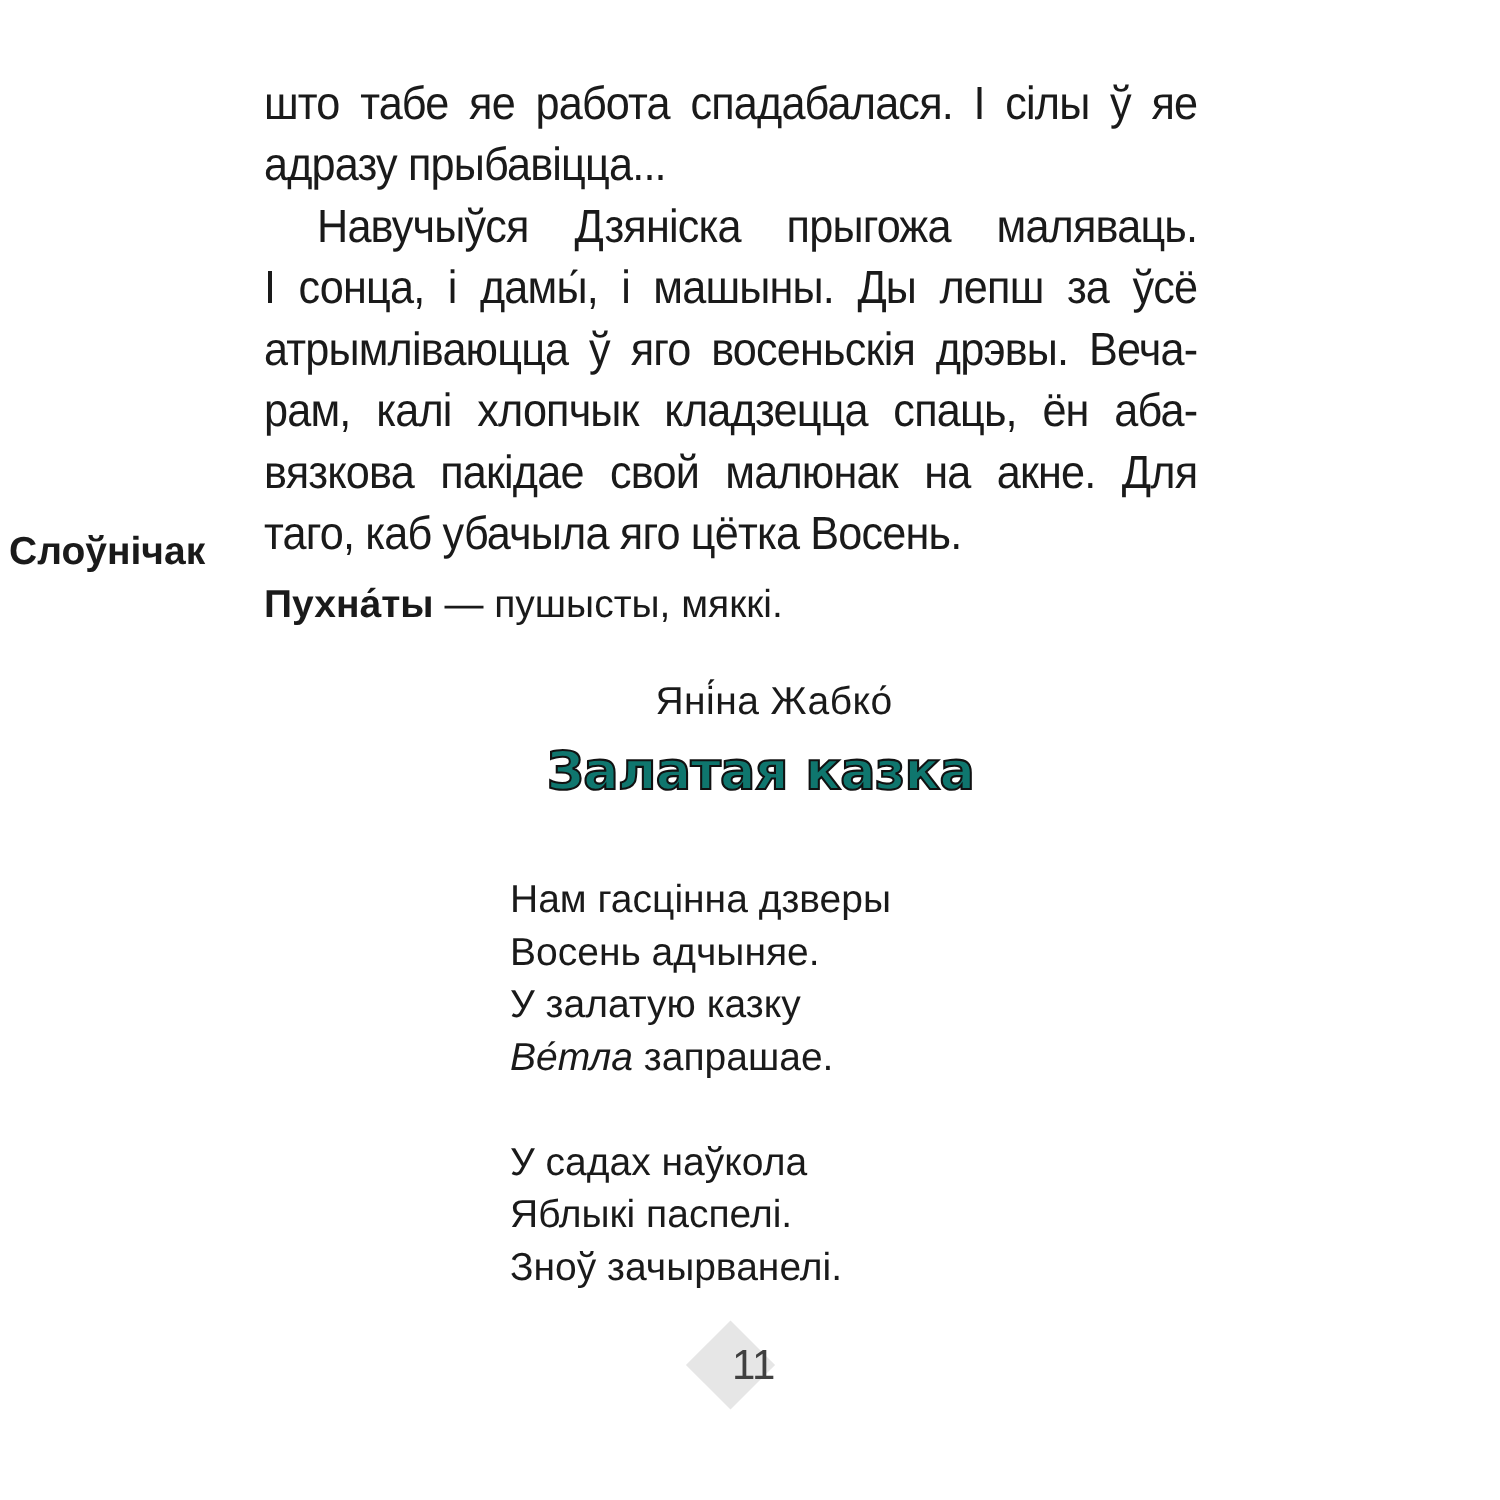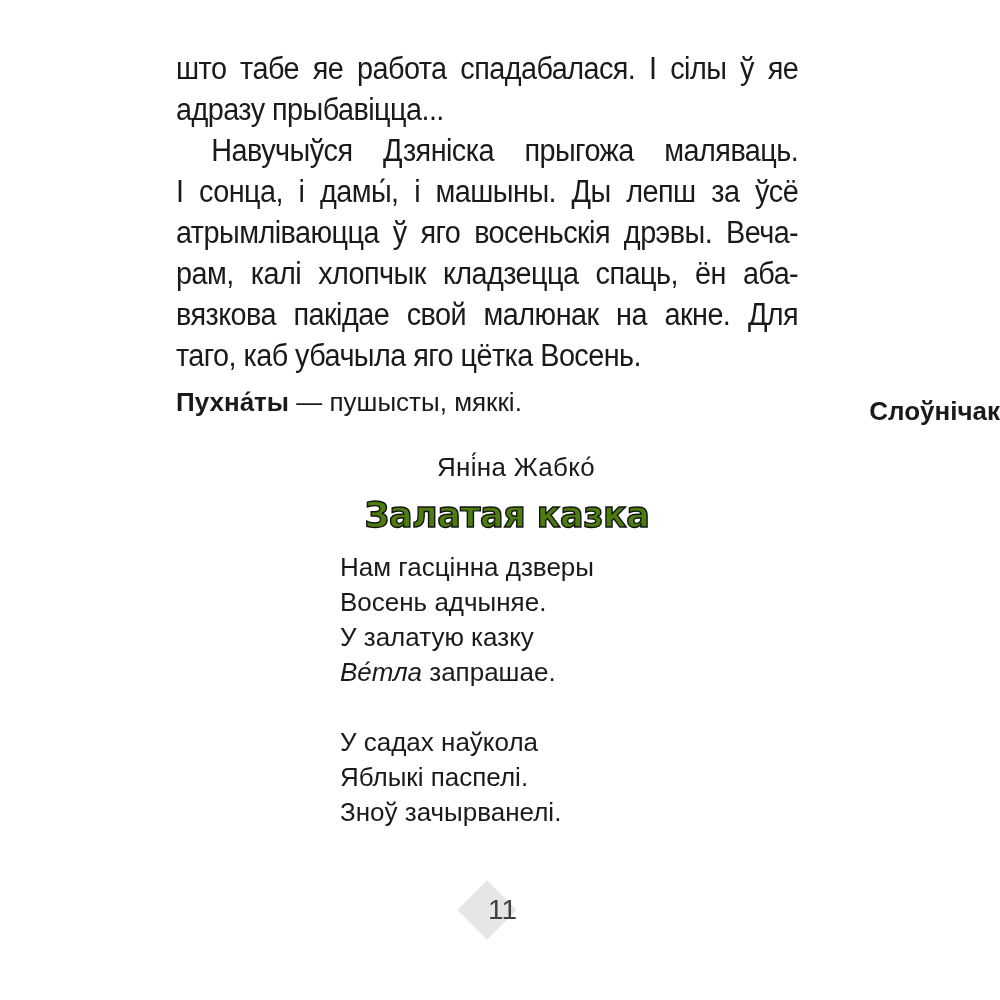--- a/index.html
+++ b/index.html
@@ -43,27 +43,26 @@
       text-align-last: left;
     }
     .prose .line.indent {
       padding-left: 38px;
     }
     .glossary-title {
       position: absolute;
       left: 0;
       width: 1000px;
       top: 350px;
-      text-align: right;
+      text-align: left;
       font-weight: bold;
       font-size: 26px;
       line-height: 34px;
-      padding-left: 20px;
+      padding-left: 6px;
       box-sizing: border-box;
-      margin-top: 44px;
     }
     .glossary-entry {
       position: absolute;
       left: 176px;
       top: 385px;
       font-size: 26px;
       line-height: 34px;
     }
     .glossary-entry .term {
       font-weight: bold;
@@ -87,27 +86,28 @@
       top: 492px;
       text-align: center;
       font-family: "DejaVu Sans", sans-serif;
       font-weight: bold;
       font-size: 35px;
       line-height: 46px;
       letter-spacing: -0.5px;
       padding-left: 14px;
       box-sizing: border-box;
       -webkit-text-stroke: 1.4px #111;
-      color: #4d7c0f;
+      color: #0f766e;
     }
     .stanza {
       position: absolute;
       left: 340px;
       font-size: 26px;
       line-height: 35px;
+      margin-top: 32px;
     }
     .stanza .verse {
       display: block;
       white-space: nowrap;
     }
     .stanza .verse em {
       font-style: italic;
     }
     .stanza-1 { top: 550px; }
     .stanza-2 { top: 725px; }

